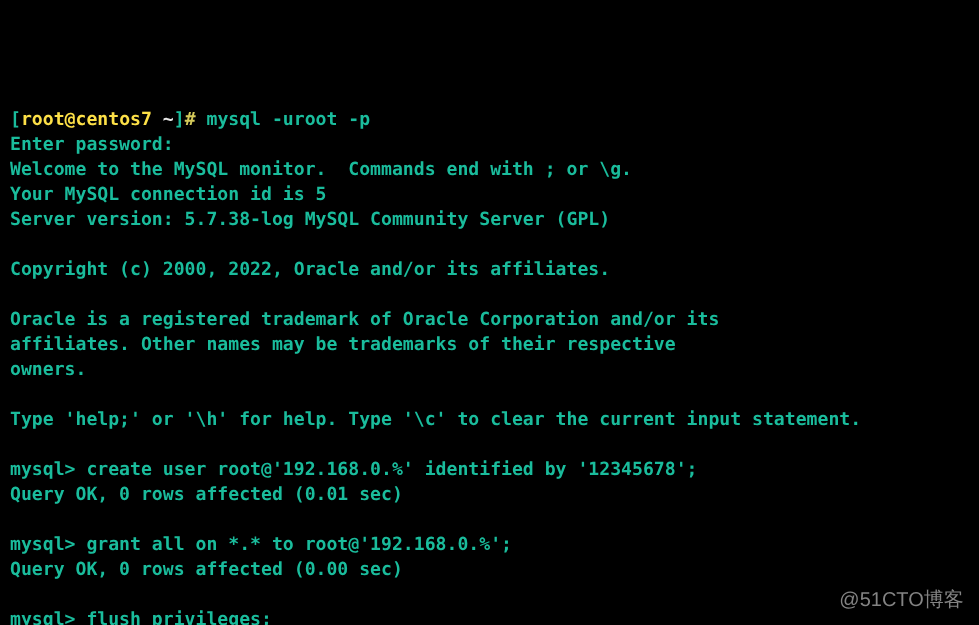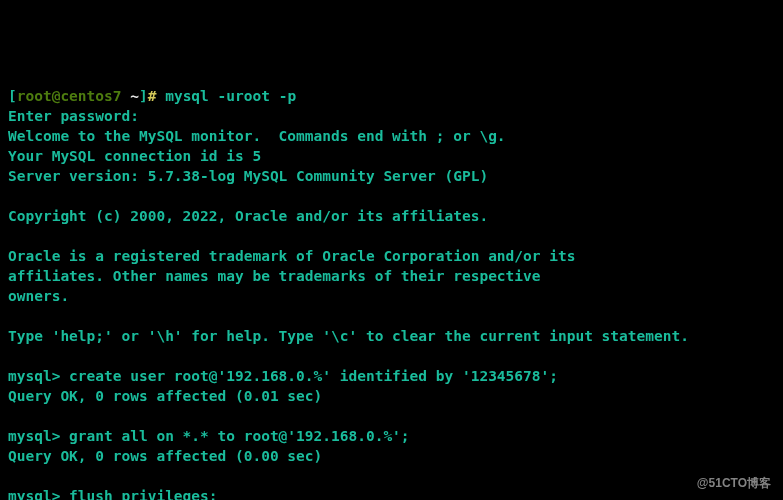--- a/index.html
+++ b/index.html
@@ -11,35 +11,34 @@
     width: 783px;
     height: 500px;
     overflow: hidden;
     position: relative;
     padding: 6px 8px;
     color: #1abc9c;
     white-space: pre-wrap;
     word-break: break-word;
     font-weight: 500;
   }
-  .red { color: #4d7c0f; }
+  .red { color: #fde047; }
   .teal { color: #1abc9c; font-weight: bold; }
   .yellow { color: #d4c95a; }
   .white { color: #e8e8e8; }
   .bold { font-weight: 700; }
   .line { display: block; }
   .watermark {
     position: absolute;
     bottom: 8px;
     right: 12px;
     color: #9a9a9a;
-    font-size: 12px;
+    font-size: 16px;
     font-family: sans-serif;
     opacity: 0.85;
-    font-weight: bold;
   }
 </style>
 </head>
 <body>
 
 
 
 <div><span class="line"><span class="teal bold">[</span><span class="red bold">root@centos7</span><span class="white bold"> ~</span><span class="teal bold">]</span><span class="yellow bold"># </span><span class="teal bold">mysql -uroot -p</span></span><span class="line teal">Enter password:</span><span class="line teal">Welcome to the MySQL monitor.  Commands end with ; or \g.</span><span class="line teal">Your MySQL connection id is 5</span><span class="line teal">Server version: 5.7.38-log MySQL Community Server (GPL)</span><span class="line"> </span><span class="line teal">Copyright (c) 2000, 2022, Oracle and/or its affiliates.</span><span class="line"> </span><span class="line teal">Oracle is a registered trademark of Oracle Corporation and/or its</span><span class="line teal">affiliates. Other names may be trademarks of their respective</span><span class="line teal">owners.</span><span class="line"> </span><span class="line teal">Type 'help;' or '\h' for help. Type '\c' to clear the current input statement.</span><span class="line"> </span><span class="line"><span class="teal">mysql&gt; </span><span class="teal">create user root@'192.168.0.%' identified by '12345678';</span></span><span class="line teal">Query OK, 0 rows affected (0.01 sec)</span><span class="line"> </span><span class="line"><span class="teal">mysql&gt; </span><span class="teal">grant all on *.* to root@'192.168.0.%';</span></span><span class="line teal">Query OK, 0 rows affected (0.00 sec)</span><span class="line"> </span><span class="line"><span class="teal">mysql&gt; </span><span class="teal">flush privileges;</span></span></div>
 
 <div class="watermark">@51CTO博客</div>

